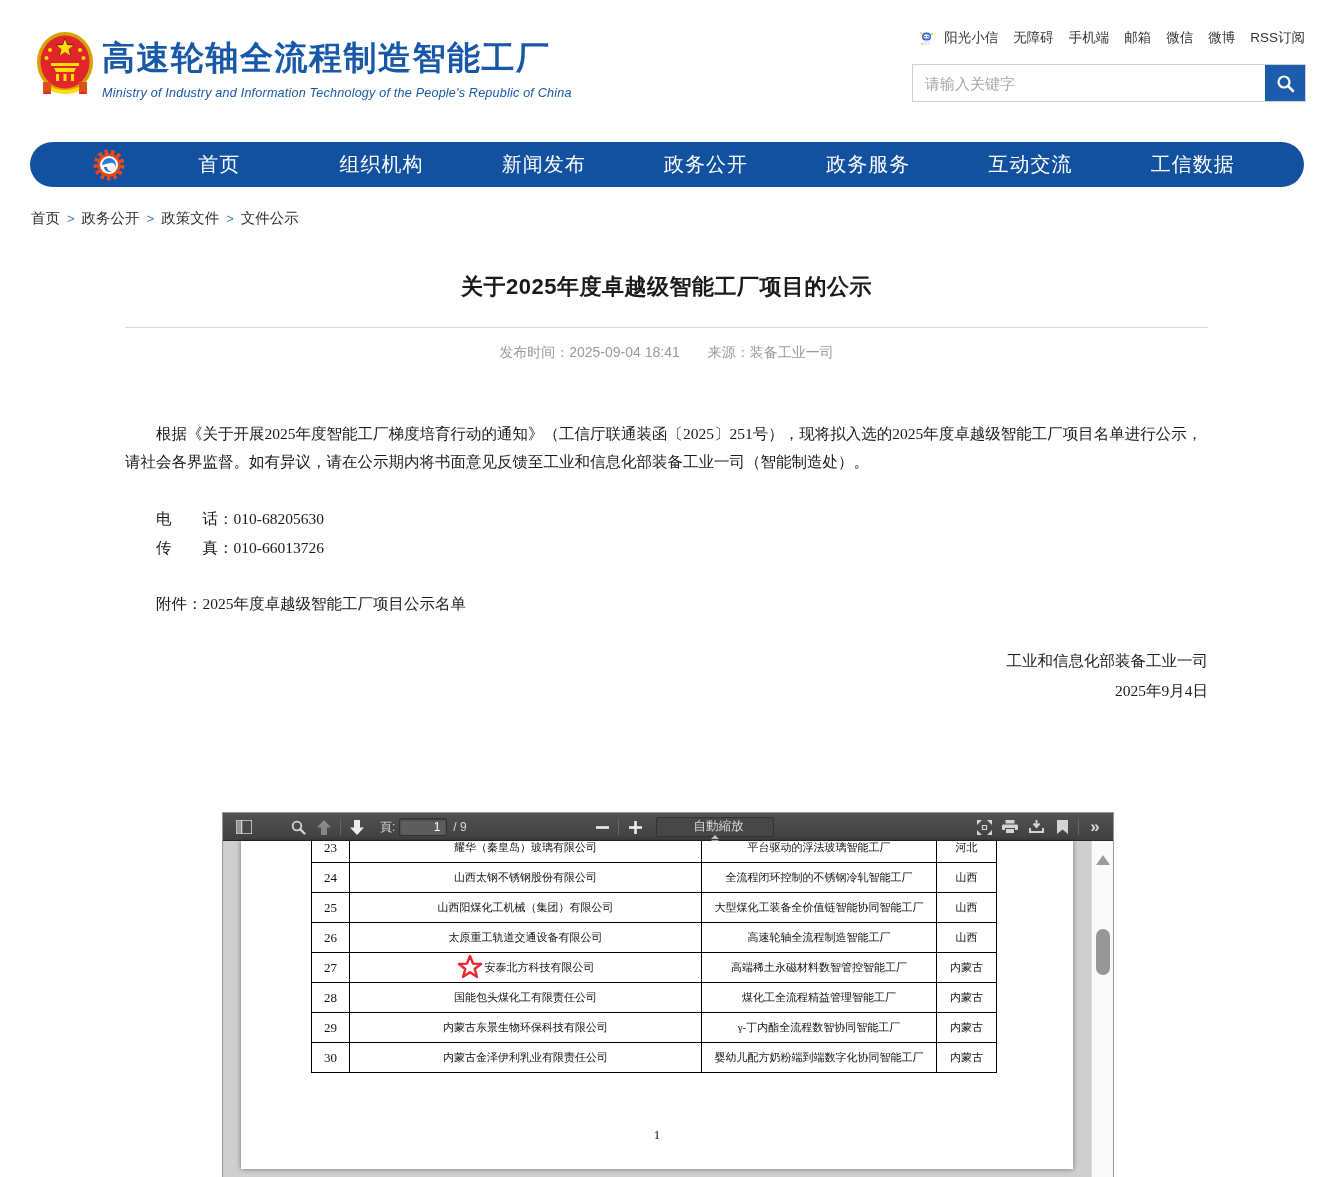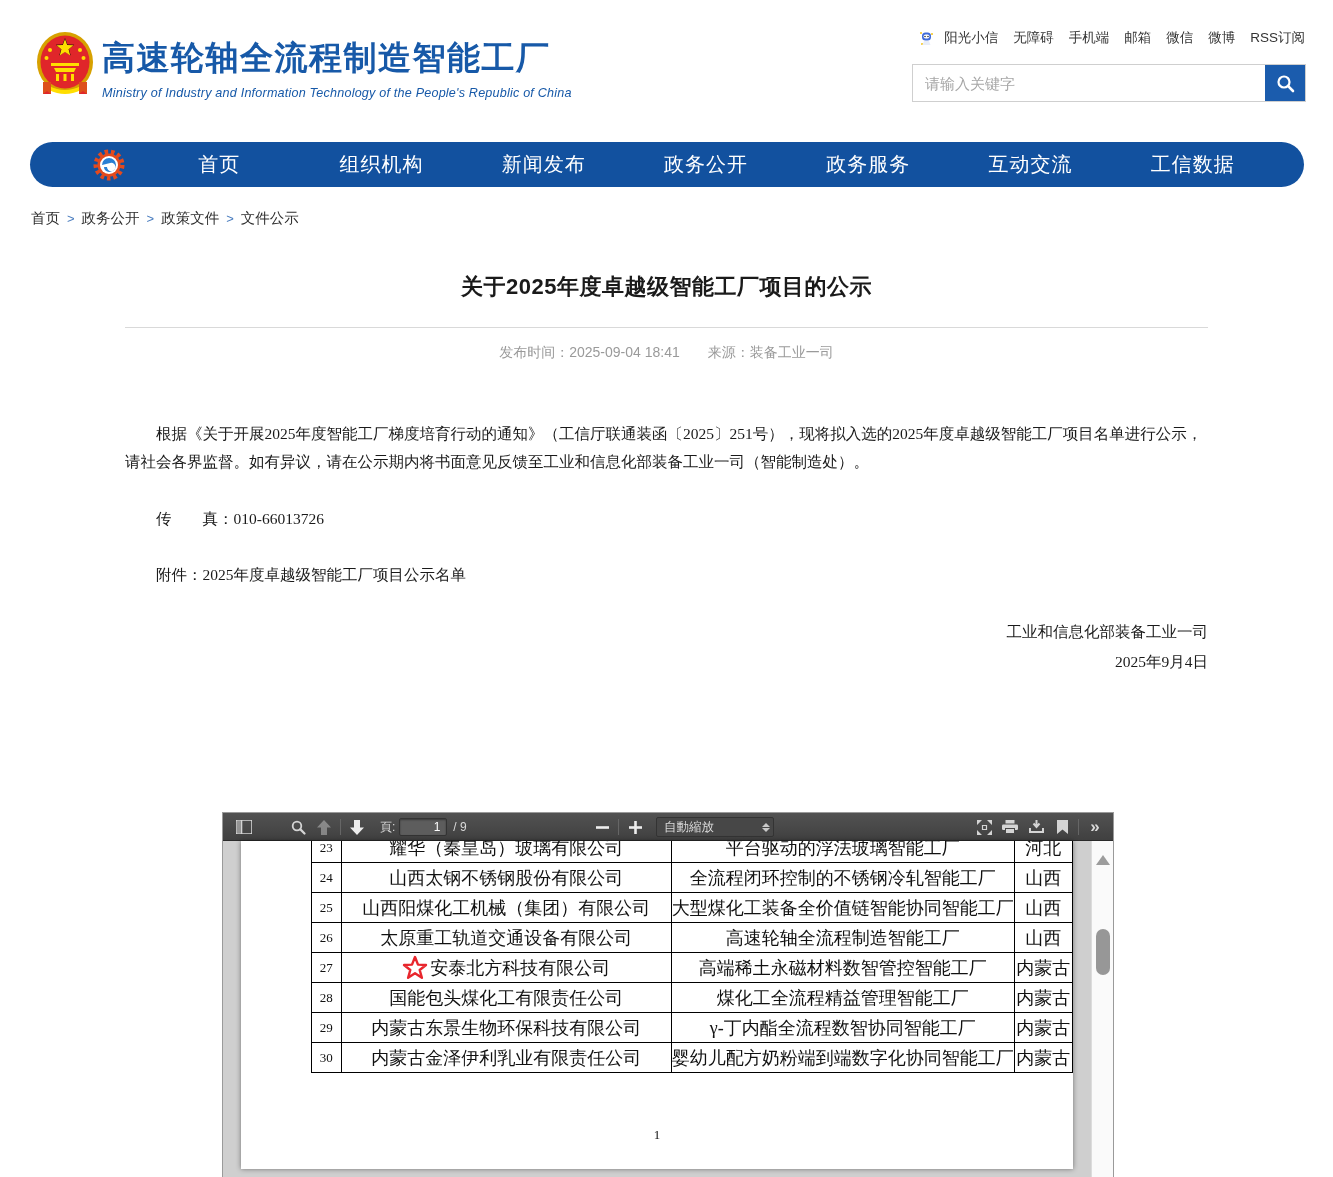--- a/index.html
+++ b/index.html
@@ -66,21 +66,21 @@
   .tb-btn { width:26px; height:22px; display:flex; align-items:center; justify-content:center;
             cursor:pointer; flex:0 0 auto; }
   .tb-sep { width:1px; height:16px; background:#666; margin:0 3px; flex:0 0 auto; }
   .tb-spacer { width:28px; flex:0 0 auto; }
   .page-label { margin:0 4px 0 10px; }
   .page-input { width:48px; height:18px; background:#5d5d5d; border:1px solid #333; border-radius:2px;
                 color:#fff; font-size:12px; text-align:right; padding-right:6px; outline:none;
                 box-shadow:inset 0 1px 2px rgba(0,0,0,.4); font-family:inherit; }
   .page-count { margin-left:6px; }
   .zoom-select { margin-left:8px; width:118px; height:20px; background:#474747; border:1px solid #333;
-                 border-radius:2px; display:flex; align-items:center; cursor:pointer; }
+                 border-radius:2px; display:flex; align-items:center; cursor:pointer;flex-direction:column; }
   .zoom-select .zs-label { flex:1; padding-left:7px; font-size:12.5px; }
   .zs-arrows { width:14px; display:flex; flex-direction:column; align-items:center; gap:1px; }
   .tri-u { width:0; height:0; border-left:4px solid transparent; border-right:4px solid transparent;
            border-bottom:4px solid #c9c9c9; }
   .tri-d { width:0; height:0; border-left:4px solid transparent; border-right:4px solid transparent;
            border-top:4px solid #c9c9c9; }
   .more-btn { font-size:17px; font-weight:bold; color:#d9d9d9; }
 
   .pdf-body { position:absolute; top:28px; left:0; right:0; bottom:0; background:#cfcfcf;padding-left:45px; }
   .pdf-scroll { position:absolute; top:0; right:0; bottom:0; width:22px; background:#fafafa;
@@ -89,21 +89,21 @@
                border-left:7px solid transparent; border-right:7px solid transparent;
                border-bottom:10px solid #9c9c9c; cursor:pointer; }
   .scroll-thumb { position:absolute; top:88px; left:4px; width:14px; height:46px; background:#979797;
                   border-radius:7px; cursor:grab; }
 
   .pdf-page { position:absolute; left:18px; top:0; width:832px; height:328px; background:#fff;
               box-shadow:0 0 5px rgba(0,0,0,.45); overflow:hidden; }
   .pdf-table { position:absolute; left:70px; top:-9px; border-collapse:collapse; table-layout:fixed;
                font-family:"Liberation Serif","DejaVu Serif",serif; color:#111; }
   .pdf-table td { border:1px solid #000; height:30px; text-align:center; vertical-align:middle;
-                  font-size:18px; overflow:hidden; white-space:nowrap; }
+                  font-size:11px; overflow:hidden; white-space:nowrap; }
   .pdf-table td.c-no { width:38px; font-size:13px; }
   .pdf-table td.c-co { width:352px; }
   .pdf-table td.c-pr { width:235px; }
   .pdf-table td.c-pv { width:60px; }
   .star-ico { display:inline-block; vertical-align:middle; margin:-4px 2px -2px 0; }
   .page-foot { position:absolute; left:0; right:0; bottom:26px; text-align:center; font-size:13px;
                font-family:"Liberation Serif","DejaVu Serif",serif; color:#111; }
 
   svg { display:block; }
 </style>
@@ -199,20 +199,21 @@
 <div class="article">
   <div class="art-title">关于2025年度卓越级智能工厂项目的公示</div>
   <hr class="art-rule">
   <div class="art-meta">
     <span>发布时间：</span><span>2025-09-04 18:41</span><span class="gap"></span><span>来源：</span><span>装备工业一司</span>
   </div>
 
   <div class="art-body">
     <p>根据《关于开展2025年度智能工厂梯度培育行动的通知》（工信厅联通装函〔2025〕251号），现将拟入选的2025年度卓越级智能工厂项目名单进行公示，请社会各界监督。如有异议，请在公示期内将书面意见反馈至工业和信息化部装备工业一司（智能制造处）。</p>
     <div class="contact">
+      <p>电　　话：010-68205630</p>
       <p>传　　真：010-66013726</p>
     </div>
     <p class="attach">附件：2025年度卓越级智能工厂项目公示名单</p>
     <div class="sig">
       <div>工业和信息化部装备工业一司</div>
       <div>2025年9月4日</div>
     </div>
   </div>
 </div>
 

